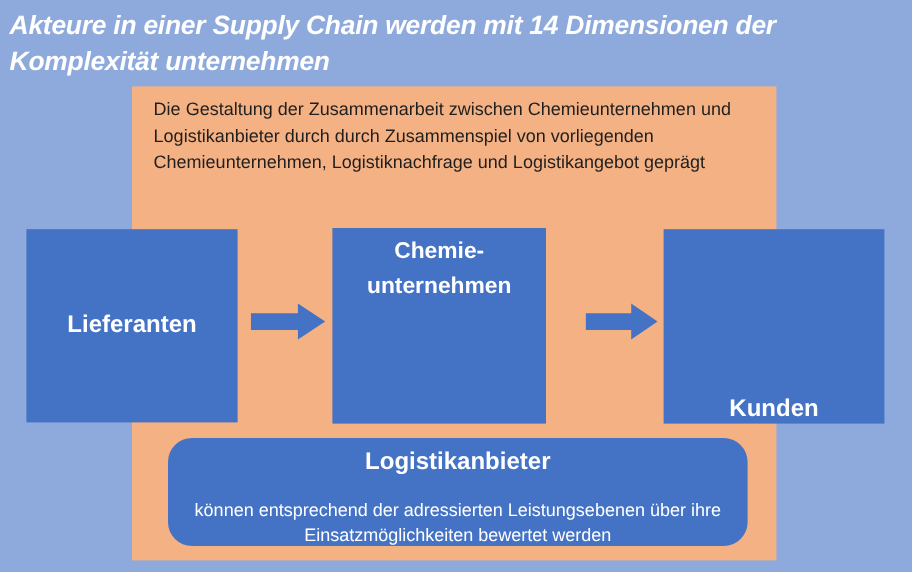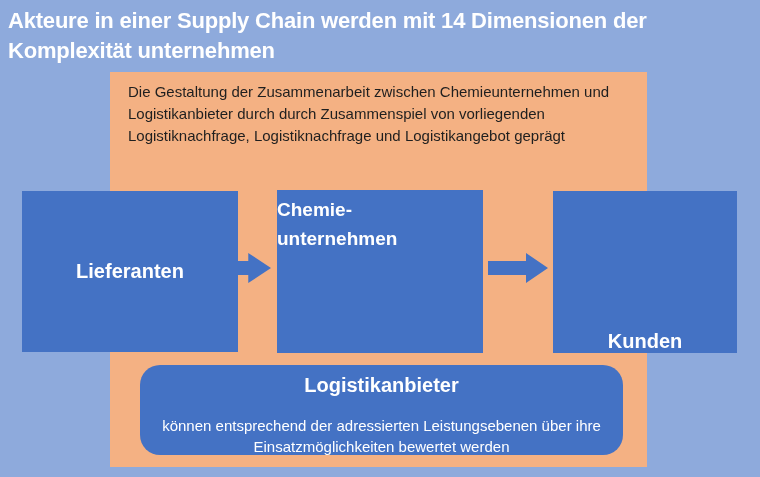--- a/index.html
+++ b/index.html
@@ -11,21 +11,21 @@
     overflow: hidden;
   }
   .slide { position: absolute; inset: 0; }
 
   
   .title {
     position: absolute; left: 8px; top: 6px; width: 750px;
     color: #FFFFFF; font-weight: bold; font-size: 22px; line-height: 30px;
     letter-spacing: -0.2px;
   }
-  .title div { white-space: nowrap; }
+  .title div { white-space: nowrap; font-style: italic; }
 
   
   .panel {
     position: absolute; left: 110px; top: 72px;
     width: 537px; height: 395px;
     background: #F4B183;
   }
   .intro {
     position: absolute; left: 18px; top: 9px; width: 505px;
     color: #1F1F1F; font-size: 15px; line-height: 22px;
@@ -33,31 +33,32 @@
 
   .b { font-weight: normal; }
 
   
   .node {
     position: absolute;
     background: #4472C4;
     color: #FFFFFF;
   }
   .node-sup {
-    left: 22px; top: 191px; width: 216px; height: 161px;
+    left: 22px; top: 191px; width: 176px; height: 161px;
     display: flex; align-items: center; justify-content: center;
     font-size: 20px; font-weight: bold;
   }
   .node-kun {
     left: 553px; top: 191px; width: 184px; height: 162px;
     display: flex; align-items: flex-end; justify-content: center;
     font-size: 20px; font-weight: bold;
   }
   .node-chem {
-    left: 277px; top: 190px; width: 206px; height: 163px;
+    left: 277px; top: 190px; width: 178px; height: 163px;
+    text-align: center;
   }
   .chem-title { margin-top: 5px; font-size: 19px; font-weight: bold; line-height: 29px; }
   .chem-body  { margin: 1px auto 0; width: 198px; font-size: 14px; line-height: 20.5px; }
   .node-log {
     left: 140px; top: 365px; width: 483px; height: 90px;
     text-align: center;
     border-radius: 20px;
   }
   .log-title { margin-top: 7px; font-size: 20px; font-weight: bold; line-height: 27px; }
   .log-body  { margin: 16px auto 0; width: 476px; font-size: 15px; line-height: 21px; }
@@ -71,21 +72,21 @@
 <body>
 
 <div class="slide">
 
   <div class="title">
     <div>Akteure in einer Supply Chain werden mit 14 Dimensionen der</div>
     <div>Komplexität unternehmen</div>
   </div>
 
   <div class="panel">
-    <div class="intro"><span>Die </span><span class="b">Gestaltung der Zusammenarbeit</span><span> zwischen Chemieunternehmen und Logistikanbieter durch durch Zusammenspiel von vorliegenden </span><span class="b">Logistiknachfrage,</span><span> </span><span class="b">Logistiknachfrage</span><span> und </span><span class="b">Logistikangebot</span><span> geprägt</span></div>
+    <div class="intro"><span>Die </span><span class="b">Gestaltung der Zusammenarbeit</span><span> zwischen Chemieunternehmen und Logistikanbieter durch durch Zusammenspiel von vorliegenden </span><span class="b">Chemieunternehmen,</span><span> </span><span class="b">Logistiknachfrage</span><span> und </span><span class="b">Logistikangebot</span><span> geprägt</span></div>
   </div>
 
   <div class="node node-sup">
     <span>Lieferanten</span>
   </div>
 
   <svg class="arrow arrow1" viewBox="0 0 60 40" preserveAspectRatio="none" aria-hidden="true">
     <polygon points="0,13 38,13 38,5 60,20 38,35 38,27 0,27" fill="currentColor"></polygon>
   </svg>
 

